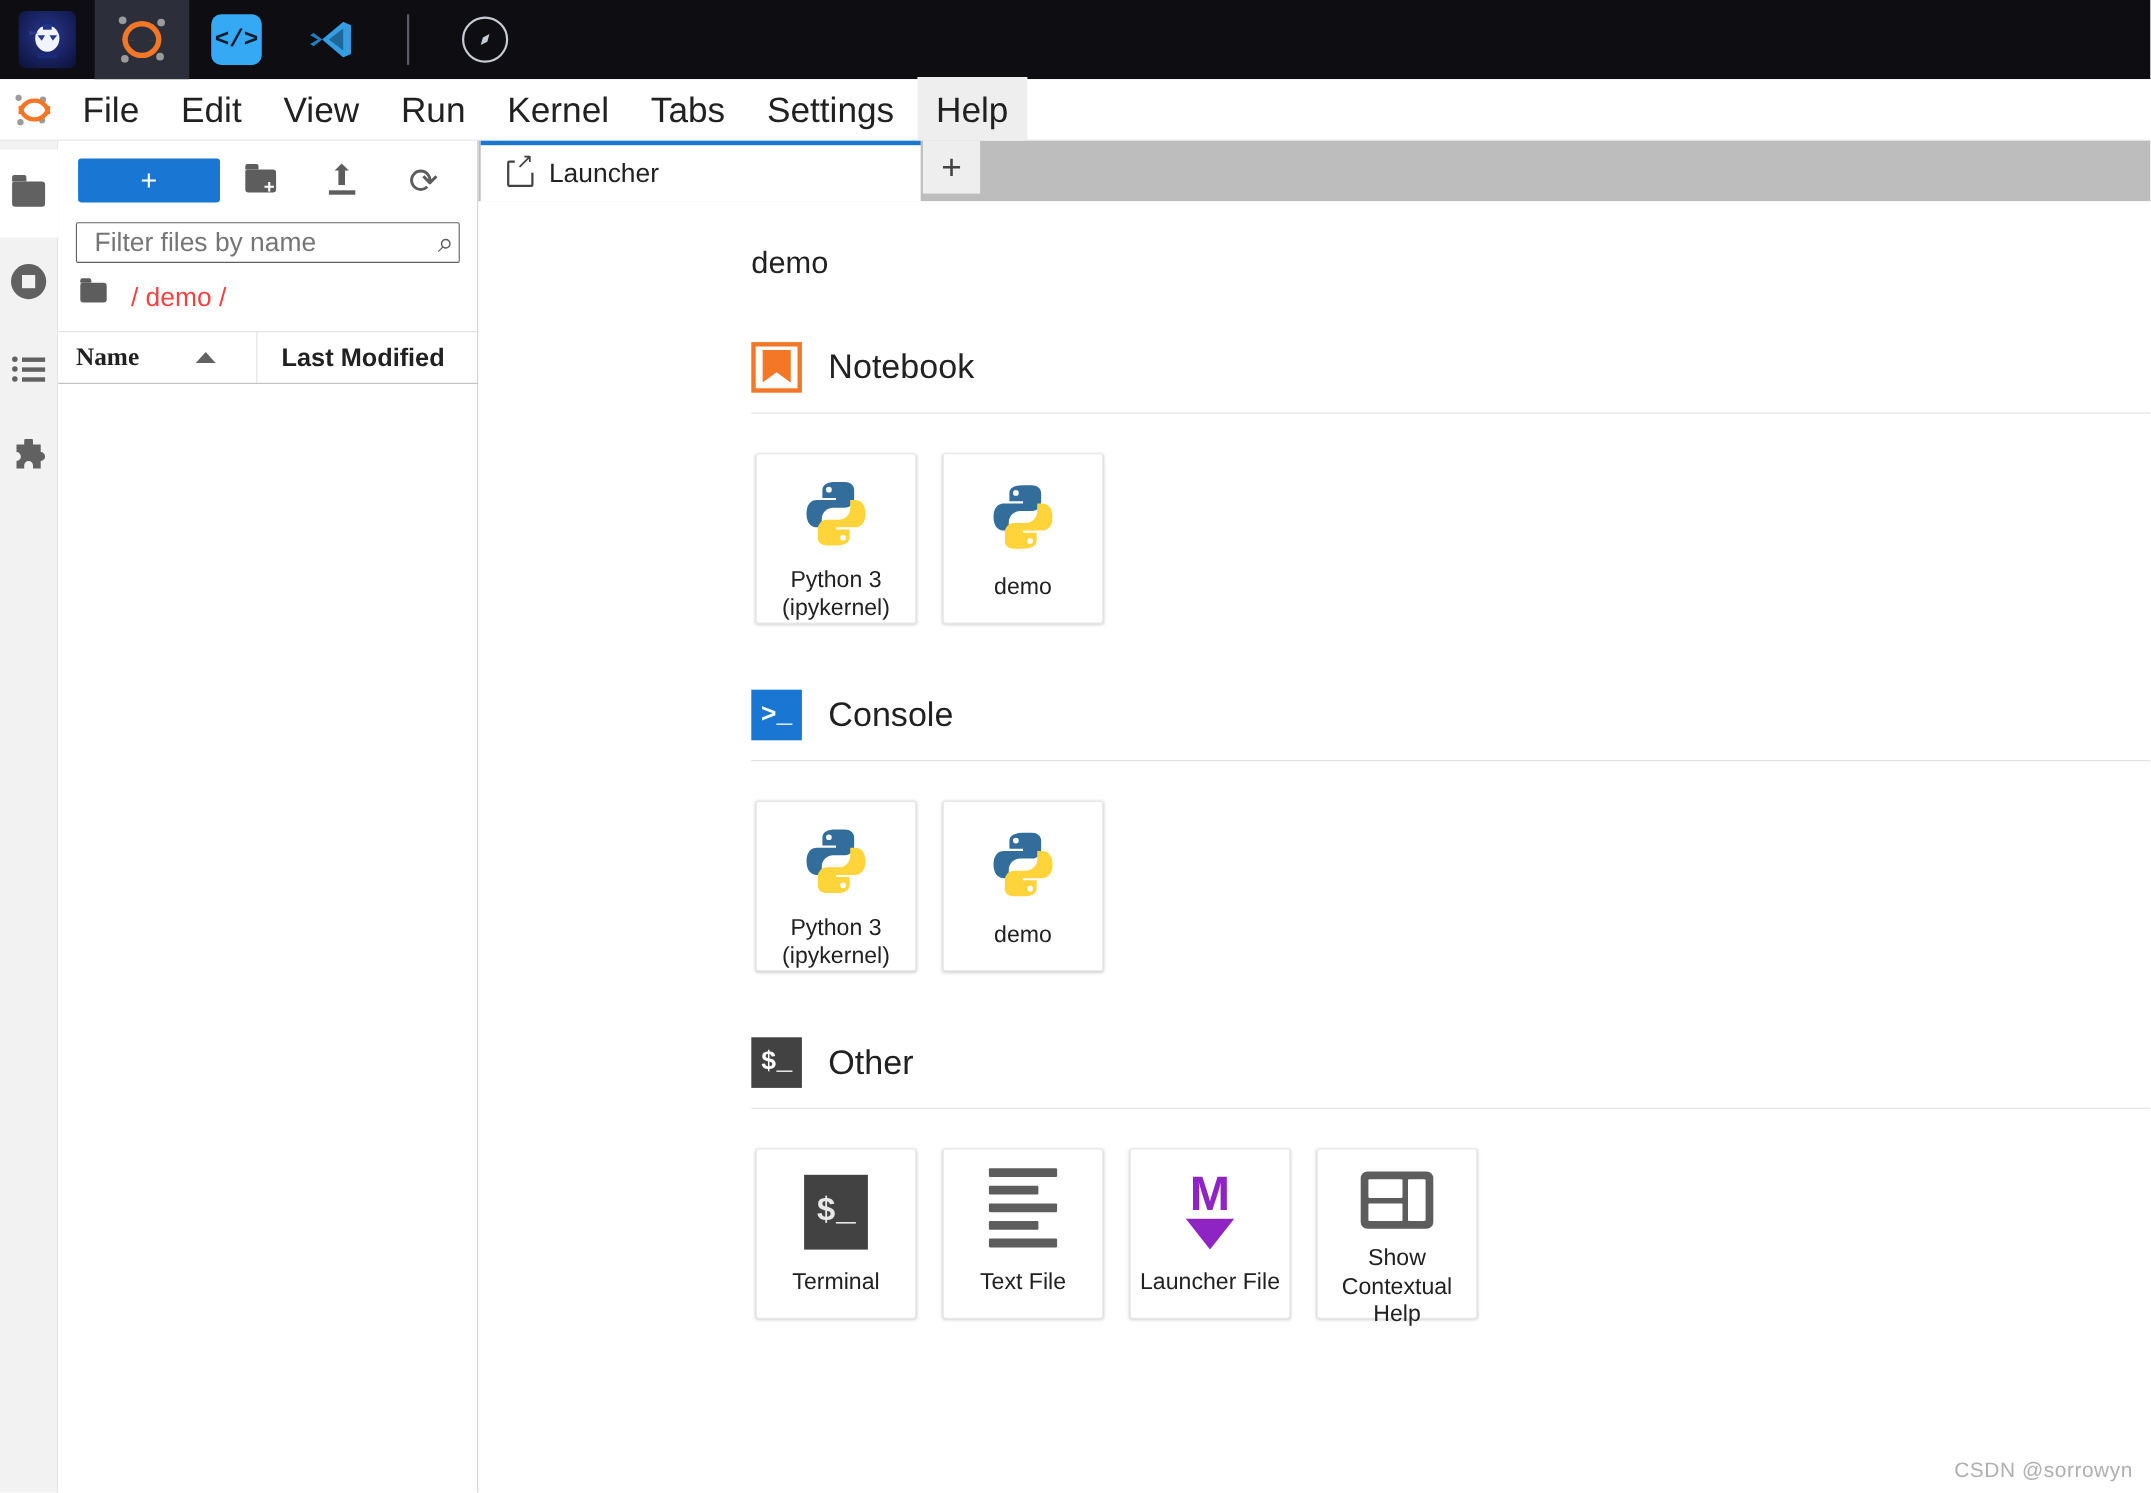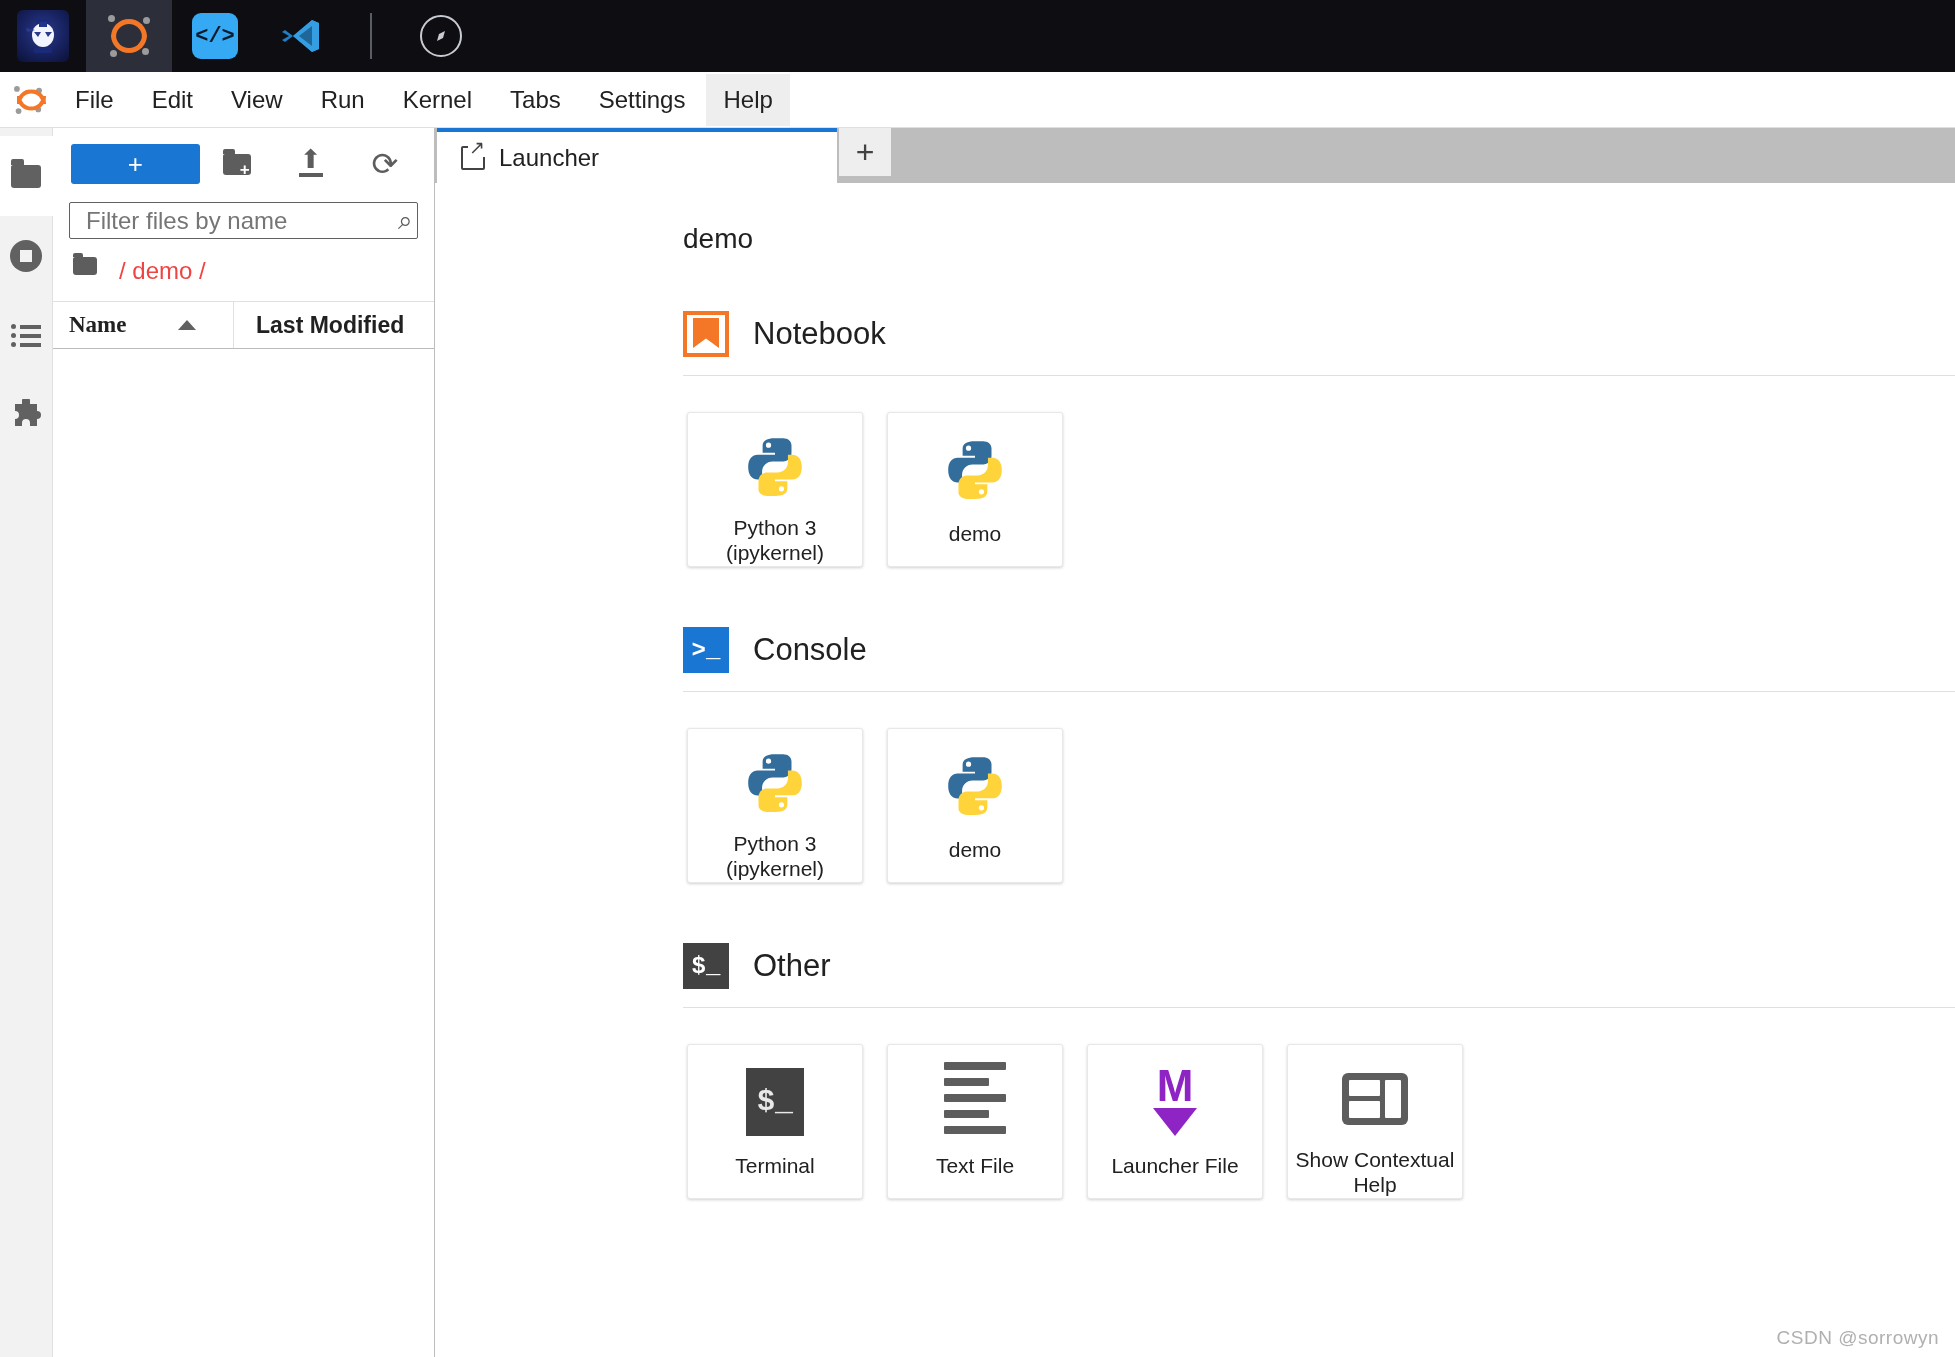--- a/index.html
+++ b/index.html
@@ -78,21 +78,21 @@
     height: 56px; width: 100%;
     background: #ffffff;
     border-bottom: 1px solid #e0e0e0;
     display: flex; align-items: center;
   }
   .menubar .brand {
     width: 56px; display: flex; align-items: center; justify-content: center;
   }
   .brand .jup-logo { width: 34px; height: 34px; transform: scale(.82); }
   .menu-item {
-    font-size: 24px; color: #212121;
+    font-size: 32px; color: #212121;
     padding: 14px 17px; margin: 0 2px;
     cursor: pointer; line-height: 1;
   }
   .menu-item.open { background: #eeeeee; }
 
   
   .body-wrap { display: flex; height: calc(1357px - 72px - 56px); }
 
   
   .activity {
@@ -280,21 +280,21 @@
   }
   .icon-other {
     background: #424242; color: #fff;
     font-family: "Liberation Mono", monospace; font-size: 24px;
     display: flex; align-items: center; justify-content: center;
     font-weight: bold;
   }
 
   .card-row { display: flex; gap: 24px; margin: 36px 0 60px 4px; }
   .card {
-    width: 176px; height: 155px; background: #fff;
+    width: 146px; height: 155px; background: #fff;
     border: 1px solid #e8e8e8; border-radius: 3px;
     box-shadow: 0 1px 3px rgba(0,0,0,.18);
     display: flex; flex-direction: column; align-items: center;
     justify-content: flex-start; padding-top: 20px; cursor: pointer;
   }
   .card .cicon { height: 74px; display: flex; align-items: center; justify-content: center; }
   .card .clabel {
     margin-top: 14px; font-size: 21px; color: #212121; text-align: center;
     line-height: 1.22; padding: 0 6px;
   }

